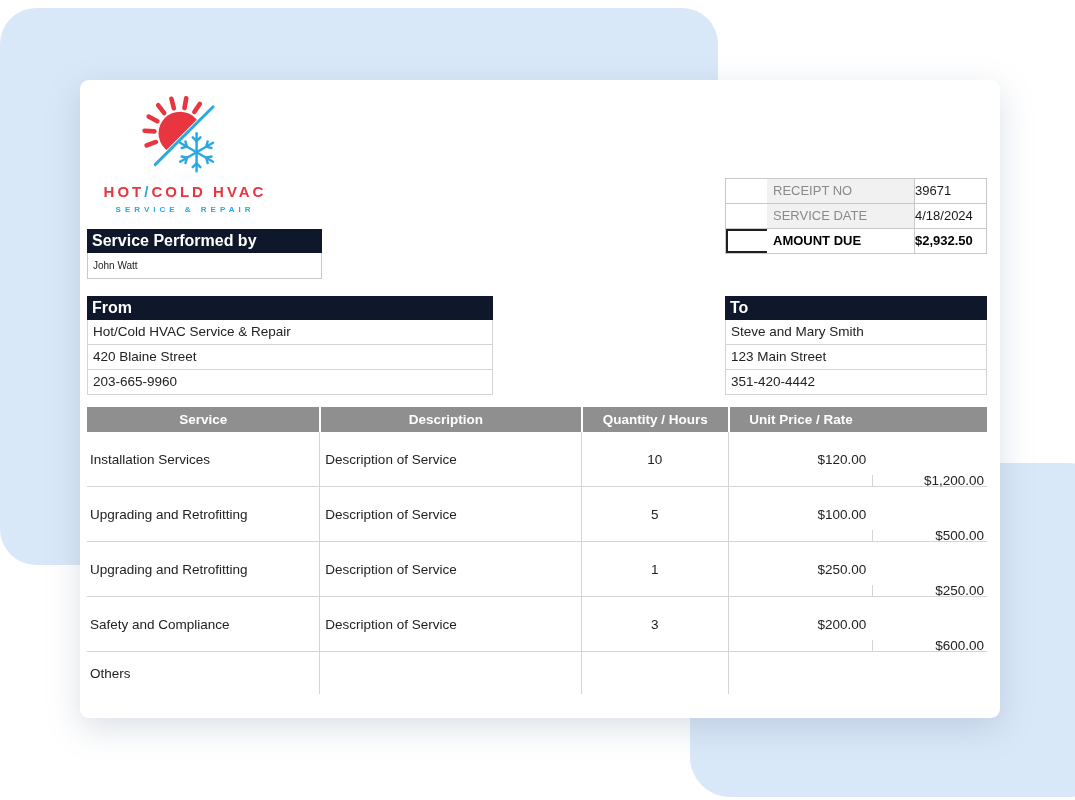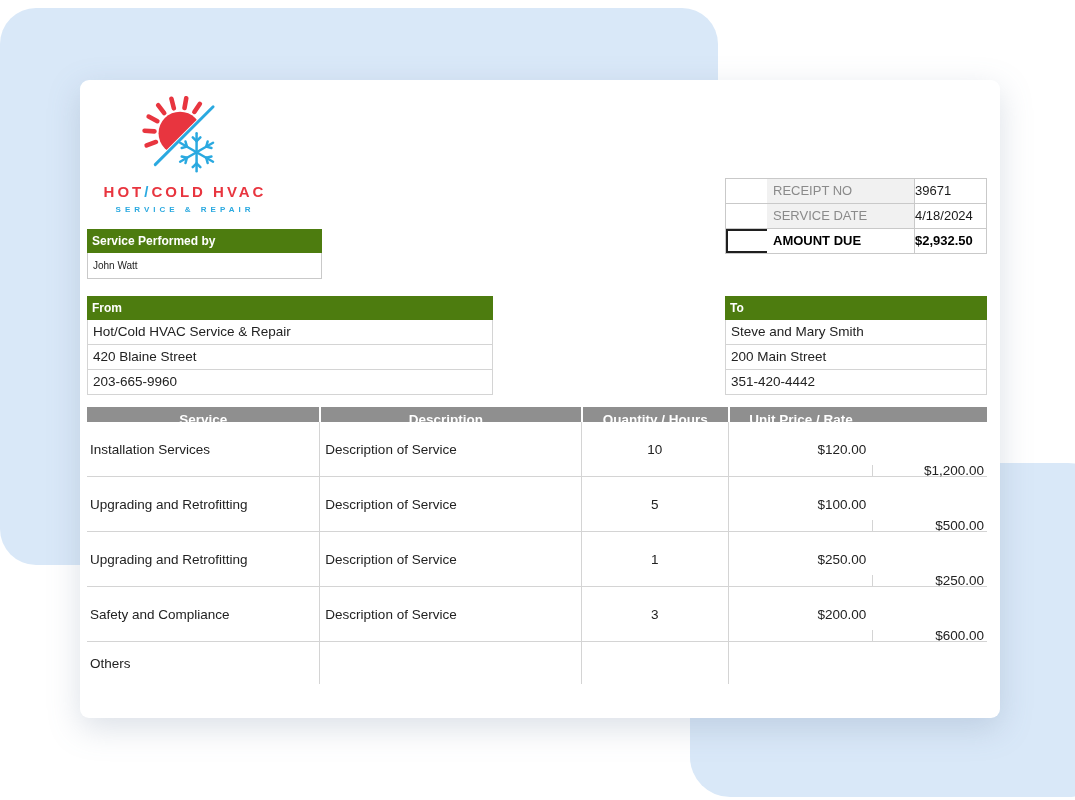--- a/index.html
+++ b/index.html
@@ -21,22 +21,22 @@
   
   .logo { position:absolute; left:7px; top:16px; width:196px; text-align:center; }
   .logo svg { display:block; margin:0 auto; }
   .logo-name { font-size:15px; font-weight:bold; letter-spacing:3px;
                color:#e8353f; white-space:nowrap; margin-top:1px; }
   .logo-slash { color:#2aa9e0; }
   .logo-tagline { font-size:8px; font-weight:bold; letter-spacing:4px;
                   color:#2aa9e0; margin-top:5px; }
 
   
-  .block-header { background:#4d7c0f; color:#ffffff; font-weight:bold;
-                  font-size:12px; height:24px; line-height:24px; padding-left:5px; }
+  .block-header { background:#0f172a; color:#ffffff; font-weight:bold;
+                  font-size:16px; height:24px; line-height:24px; padding-left:5px; }
 
   
   .sp-block { position:absolute; left:7px; top:149px; width:235px; }
   .sp-value { height:26px; line-height:25px; font-size:10px; color:#222;
               border:1px solid #c9c9c9; border-top:none; padding-left:5px; background:#fff; }
 
   
   .receipt-info { position:absolute; left:645px; top:98px; width:262px;
                   border:1px solid #c9c9c9; border-bottom:none; font-size:13px; }
   .ri-row { display:flex; height:25px; line-height:24px; border-bottom:1px solid #c9c9c9; }
@@ -49,21 +49,21 @@
 
   
   .addr { position:absolute; top:216px; font-size:13.5px; }
   .addr-from { left:7px; width:406px; }
   .addr-to { left:645px; width:262px; }
   .addr-body { border-left:1px solid #d4d4d4; border-right:1px solid #d4d4d4; background:#fff; }
   .addr-line { height:25px; line-height:24px; border-bottom:1px solid #d4d4d4; padding-left:5px; color:#222; }
 
   
   .svc { position:absolute; left:7px; top:327px; width:900px; font-size:13.5px; }
-  .svc-header { display:flex; height:15px; line-height:25px; background:#8f8f8f;
+  .svc-header { display:flex; height:25px; line-height:25px; background:#8f8f8f;
                 color:#fff; font-weight:bold; text-align:center; }
   .svc-header > div { border-left:2px solid #ffffff; }
   .svc-header > div:first-child { border-left:none; }
   .c1 { width:235px; } .c2 { width:254px; } .c3 { width:149px;margin-left:10px; }
   .c4 { width:146px; } .c5 { width:116px;margin-top:43px; }
   .svc-row { display:flex; height:55px; border-bottom:1px solid #d4d4d4; }
   .svc-row.last { height:42px; border-bottom:none; }
   .sc { display:flex; align-items:center; border-left:1px solid #d4d4d4; }
   .sc:first-child { border-left:none; }
   .sc.c1 { padding-left:3px; }
@@ -145,21 +145,21 @@
       <div class="addr-line">Hot/Cold HVAC Service &amp; Repair</div>
       <div class="addr-line">420 Blaine Street</div>
       <div class="addr-line">203-665-9960</div>
     </div>
   </div>
 
   <div class="addr addr-to">
     <div class="block-header">To</div>
     <div class="addr-body">
       <div class="addr-line">Steve and Mary Smith</div>
-      <div class="addr-line">200 Main Street</div>
+      <div class="addr-line">123 Main Street</div>
       <div class="addr-line">351-420-4442</div>
     </div>
   </div>
 
   <div class="svc">
     <div class="svc-header">
       <div class="c1">Service</div>
       <div class="c2">Description</div>
       <div class="c3">Quantity / Hours</div>
       <div class="c4">Unit Price / Rate</div>

